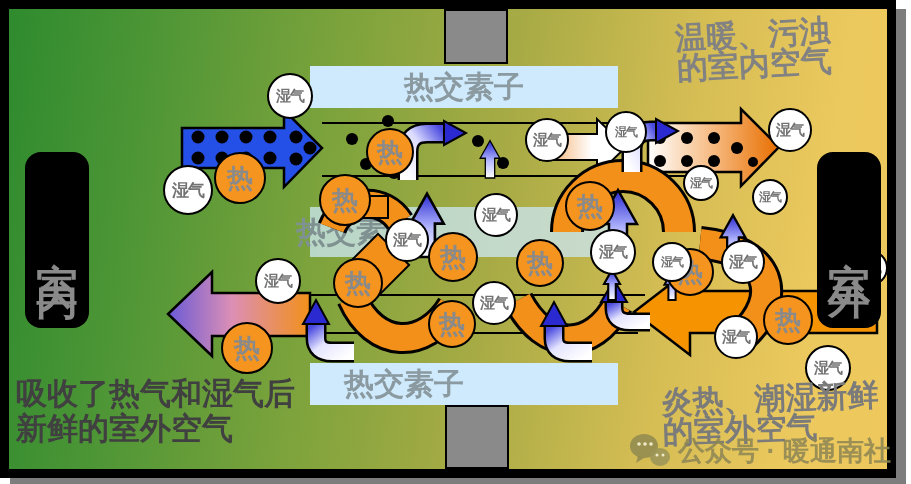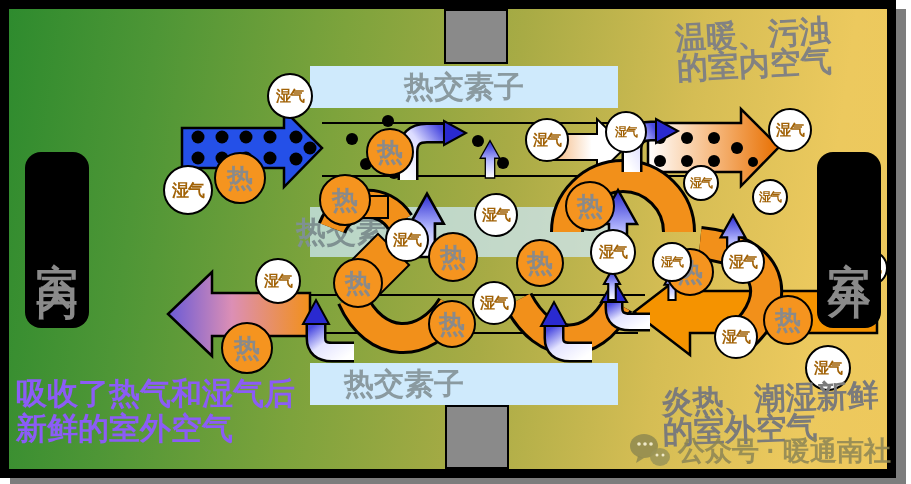--- a/index.html
+++ b/index.html
@@ -17,26 +17,26 @@
   .bar-mid span{position:relative;left:-14px;color:#7f9191;}
   .bar-bottom{top:363px;height:42px;background:#cfeafc;}
   .bar-bottom span{position:relative;left:-60px;}
   .connector{position:absolute;width:64px;background:#8a8a8a;border:2px solid #000;box-sizing:border-box;z-index:10;}
   .side-label{position:absolute;width:64px;height:176px;background:#000;border-radius:16px;z-index:40;
        display:flex;align-items:center;justify-content:center;color:#8a8a8a;font-size:42px;font-weight:bold;
        writing-mode:vertical-rl;letter-spacing:16px;text-indent:8px;}
   .corner{position:absolute;font-weight:bold;white-space:pre-line;z-index:40;}
   .tl{left:26px;top:26px;font-size:30px;color:#000;line-height:1.18;}
   .tr{left:676px;top:20px;font-size:31px;color:#828282;line-height:0.98;transform:rotate(-3deg);}
-  .bl{left:16px;top:376px;font-size:31px;color:#8b5cf6;line-height:1.14;}
+  .bl{left:16px;top:376px;font-size:31px;color:#404040;line-height:1.14;}
   .br{left:662px;top:384px;font-size:31px;color:#7b7b7b;line-height:0.96;transform:rotate(-2deg);}
   .hc,.mc{position:absolute;border:2px solid #000;border-radius:50%;box-sizing:border-box;z-index:30;
           display:flex;align-items:center;justify-content:center;font-weight:bold;}
   .hc{background:#f5941f;color:#8a8a8a;font-size:26px;}
-  .mc{background:#fff;color:#a16207;font-size:15px;letter-spacing:-1px;}
+  .mc{background:#fff;color:#737373;font-size:15px;letter-spacing:-1px;}
   .mc.sm{font-size:12px;}
   .mc.lg{font-size:17px;}
   .watermark{position:absolute;left:628px;top:431px;z-index:60;display:flex;align-items:center;gap:6px;
              color:rgba(140,133,85,0.85);font-size:27px;font-weight:bold;white-space:nowrap;}
 </style>
 </head>
 <body>
 
 <div class="canvas">
   <div class="bg"></div>

